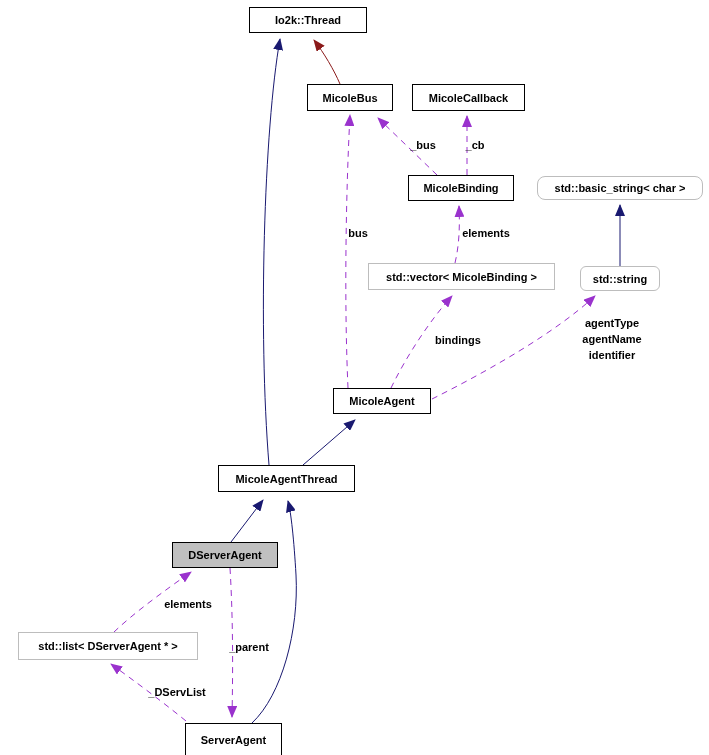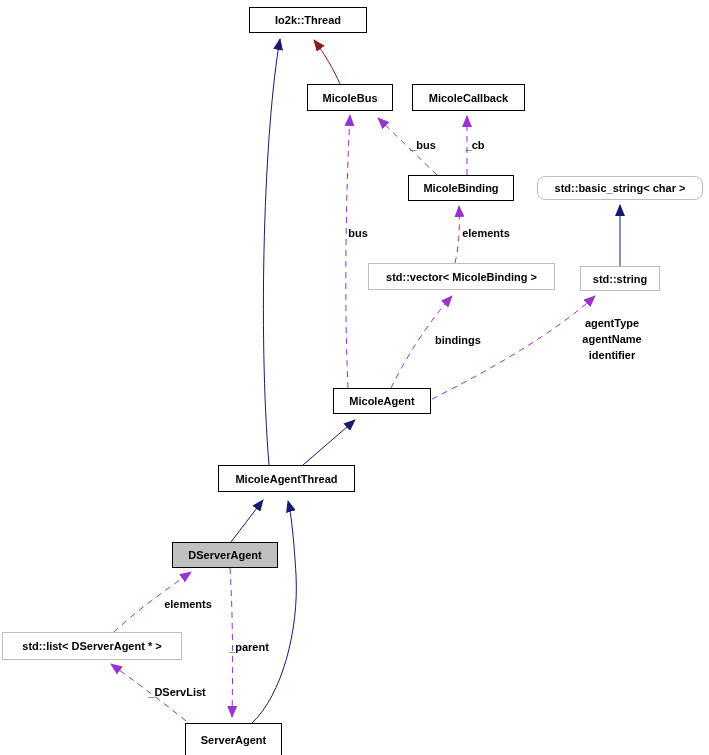--- a/index.html
+++ b/index.html
@@ -58,25 +58,25 @@
     <path d="M230,568 C233,618 233,668 232,717" fill="none" stroke="#9a32cd" stroke-width="1" stroke-dasharray="6,5" marker-end="url(#m-purple)"></path>
     <path d="M186,721 C159,699 133,680 111,664" fill="none" stroke="#9a32cd" stroke-width="1" stroke-dasharray="6,5" marker-end="url(#m-purple)"></path>
   </svg>
 
   <div class="node" style="left:249px;top:7px;width:118px;height:26px;">Io2k::Thread</div>
   <div class="node" style="left:307px;top:84px;width:86px;height:27px;">MicoleBus</div>
   <div class="node" style="left:412px;top:84px;width:113px;height:27px;">MicoleCallback</div>
   <div class="node" style="left:408px;top:175px;width:106px;height:26px;">MicoleBinding</div>
   <div class="node external" style="left:537px;top:176px;width:166px;height:24px;border-radius:8px;">std::basic_string&lt; char &gt;</div>
   <div class="node external" style="left:368px;top:263px;width:187px;height:27px;">std::vector&lt; MicoleBinding &gt;</div>
-  <div class="node external" style="left:580px;top:266px;width:80px;height:25px;">std::string</div>
+  <div class="node external" style="left:580px;top:266px;width:80px;height:25px;border-radius:6px;">std::string</div>
   <div class="node" style="left:333px;top:388px;width:98px;height:26px;">MicoleAgent</div>
   <div class="node" style="left:218px;top:465px;width:137px;height:27px;">MicoleAgentThread</div>
   <div class="node highlight" style="left:172px;top:542px;width:106px;height:26px;">DServerAgent</div>
-  <div class="node external" style="left:2px;top:632px;width:180px;height:28px;">std::list&lt; DServerAgent * &gt;</div>
+  <div class="node external" style="left:18px;top:632px;width:180px;height:28px;">std::list&lt; DServerAgent * &gt;</div>
   <div class="node" style="left:185px;top:723px;width:97px;height:33px;">ServerAgent</div>
 
   <div class="edge-label" style="left:423px;top:137px;text-align:center;">_bus</div>
   <div class="edge-label" style="left:475px;top:137px;">_cb</div>
   <div class="edge-label" style="left:358px;top:225px;">bus</div>
   <div class="edge-label" style="left:486px;top:225px;">elements</div>
   <div class="edge-label" style="left:458px;top:332px;">bindings</div>
   <div class="edge-label" style="left:612px;top:315px;">agentType
 agentName
 identifier</div>

